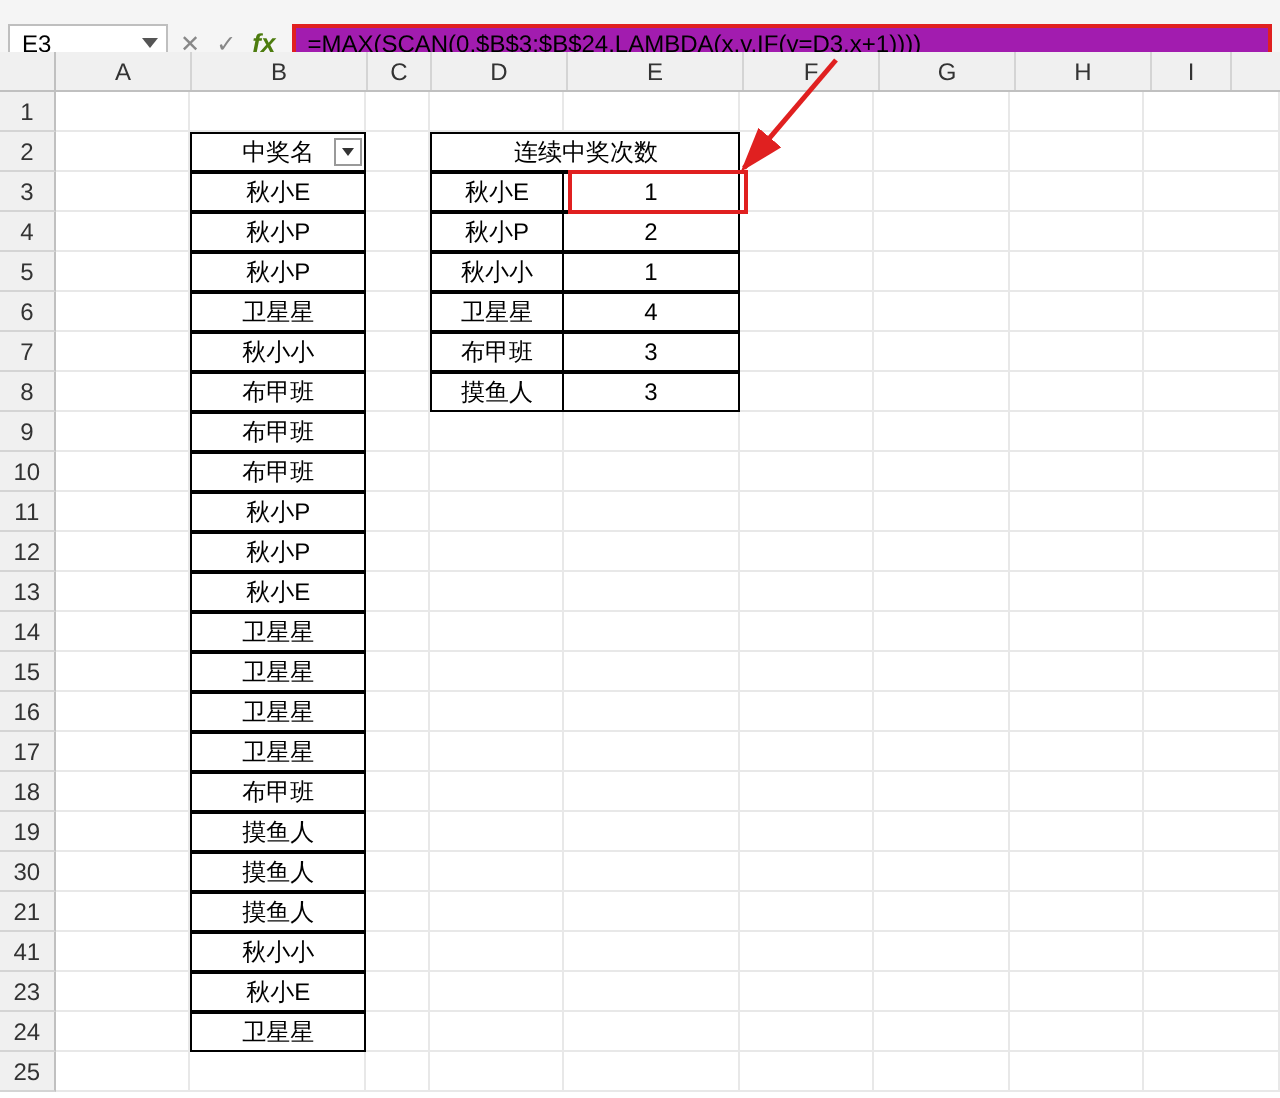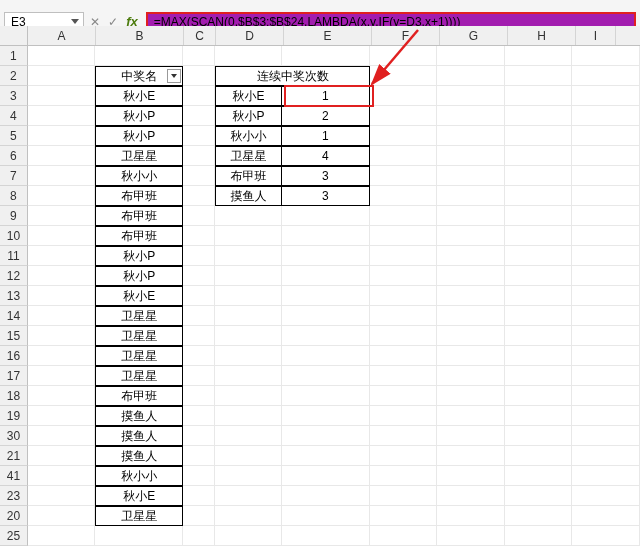--- a/index.html
+++ b/index.html
@@ -417,21 +417,21 @@
         <div class="cell wide b-l b-r b-b b-t">秋小E</div>
         <div class="cell narrow"></div>
         <div class="cell"></div>
         <div class="cell wide"></div>
         <div class="cell"></div>
         <div class="cell"></div>
         <div class="cell"></div>
         <div class="cell"></div>
       </div>
       <div class="row">
-        <div class="row-h">20</div>
+        <div class="row-h">24</div>
         <div class="cell"></div>
         <div class="cell wide b-l b-r b-b b-t">卫星星</div>
         <div class="cell narrow"></div>
         <div class="cell"></div>
         <div class="cell wide"></div>
         <div class="cell"></div>
         <div class="cell"></div>
         <div class="cell"></div>
         <div class="cell"></div>
       </div>

